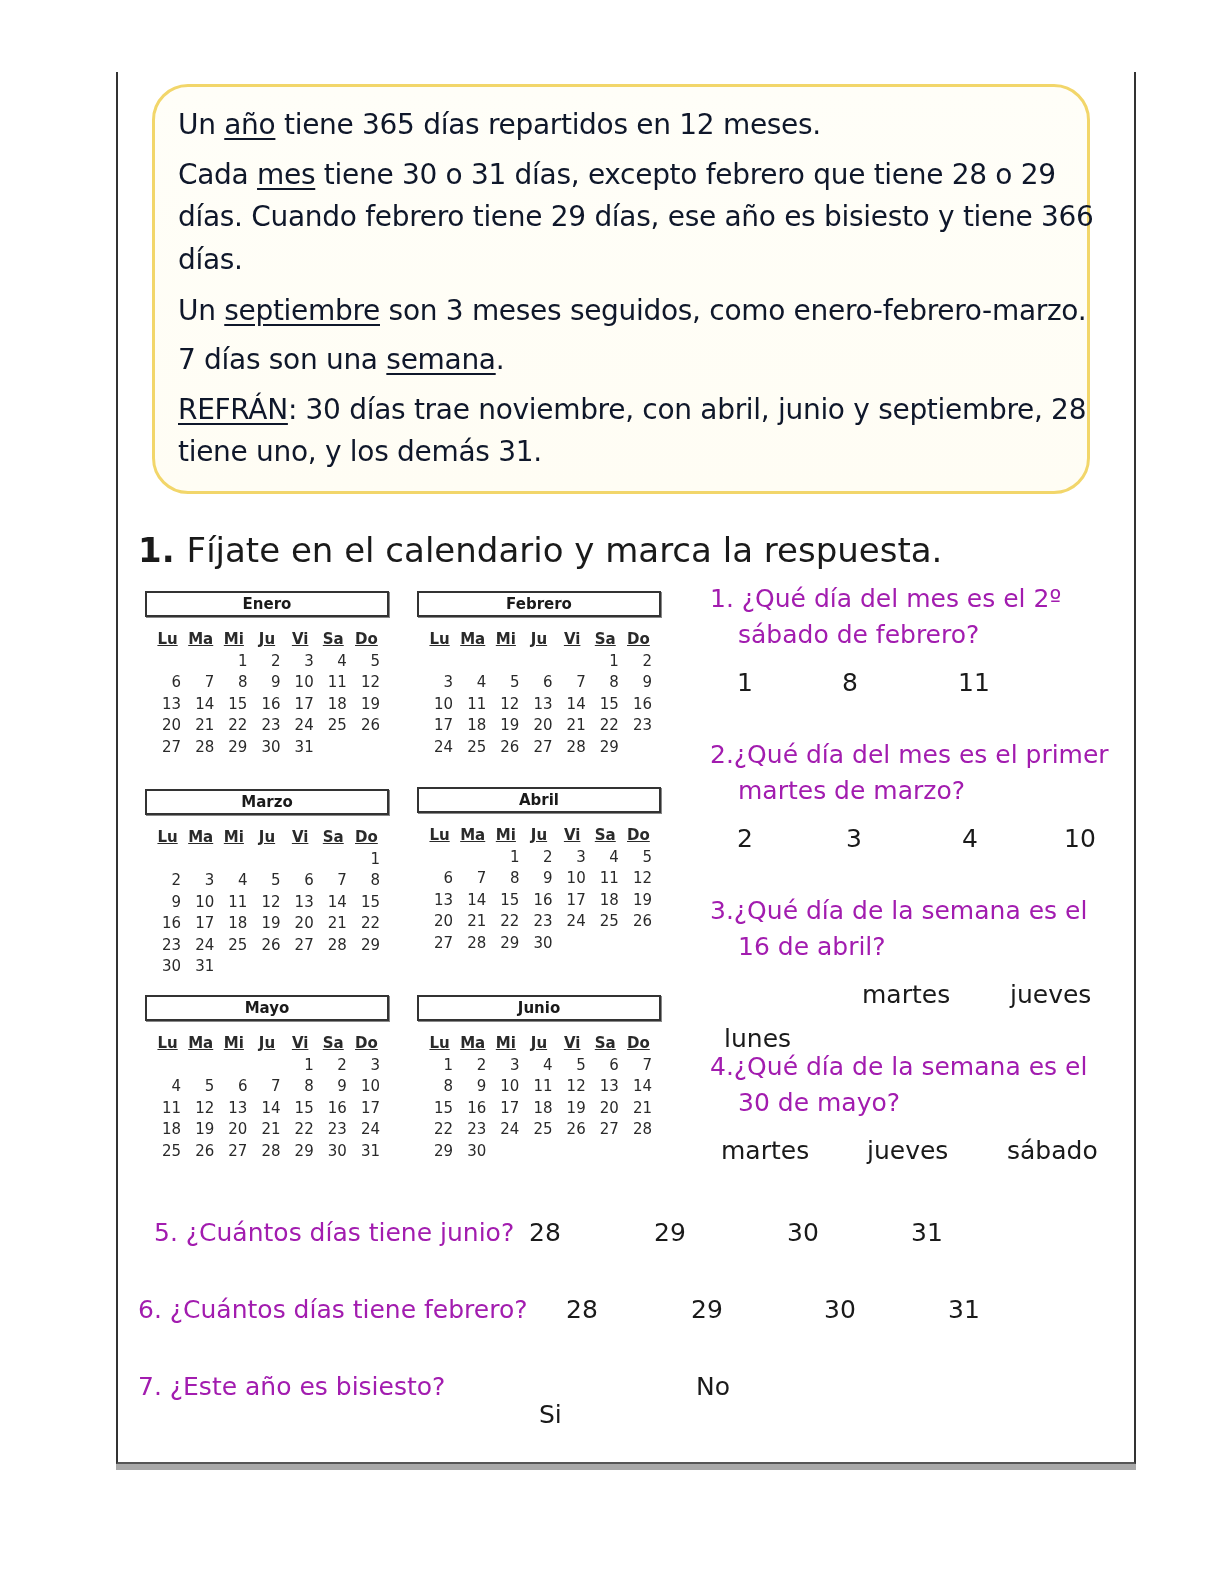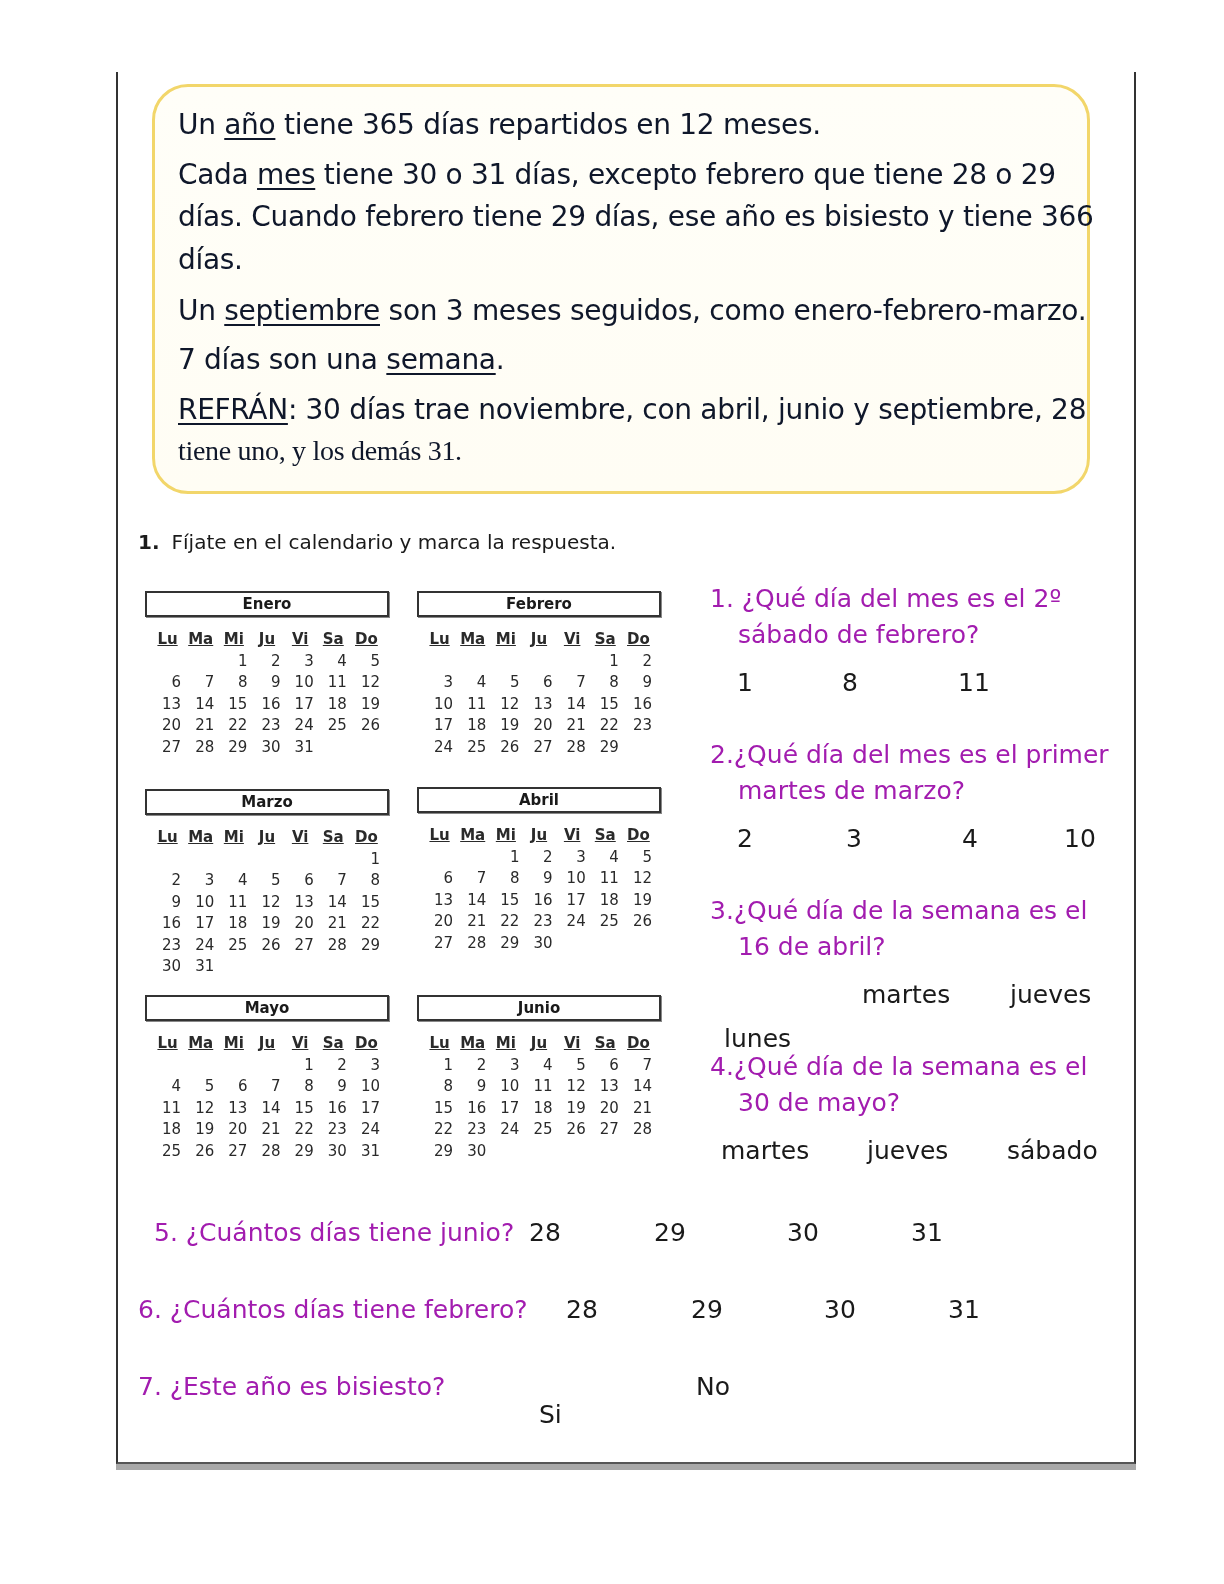--- a/index.html
+++ b/index.html
@@ -17,21 +17,21 @@
     position: absolute; left: 152px; top: 84px; width: 938px; height: 410px;
     border: 3px solid #f2d66a; border-radius: 36px; box-sizing: border-box;
     background: linear-gradient(#fffef8, #fffdf4);
   }
   .info-line {
     position: absolute; left: 178px; font-size: 28px; letter-spacing: -0.3px;
     font-family: "DejaVu Sans", sans-serif; color: #0f172a; white-space: nowrap;
   }
   .info-line u { text-decoration: underline; text-underline-offset: 4px; }
   .heading {
-    position: absolute; left: 138px; top: 530px; font-size: 20px; white-space: nowrap;
+    position: absolute; left: 138px; top: 530px; font-size: 34px; white-space: nowrap;
   }
   .heading .num { font-weight: bold; margin-right: 12px; }
 
   .cal { position: absolute; width: 244px; }
   .cal-title {
     border: 2px solid #333; box-shadow: 1px 1px 0 #888; height: 22px; line-height: 22px;
     text-align: center; font-weight: bold; font-size: 15px; font-family: "DejaVu Sans", sans-serif;
   }
   .cal-grid { margin-top: 12px; margin-left: 6px; width: 232px; }
   .cal-row { display: flex; height: 21.5px; }
@@ -51,21 +51,21 @@
 
 <div class="infobox"></div>
 <div id="info-lines">
     <div class="info-line" style="top: 108px;"><span>Un </span><u>año</u><span> tiene 365 días repartidos en 12 meses.</span></div>
     <div class="info-line" style="top: 158px;"><span>Cada </span><u>mes</u><span> tiene 30 o 31 días, excepto febrero que tiene 28 o 29</span></div>
     <div class="info-line" style="top: 200px;"><span>días. Cuando febrero tiene 29 días, ese año es bisiesto y tiene 366</span></div>
     <div class="info-line" style="top: 243px;"><span>días.</span></div>
     <div class="info-line" style="top: 294px;"><span>Un </span><u>septiembre</u><span> son 3 meses seguidos, como enero-febrero-marzo.</span></div>
     <div class="info-line" style="top: 343px;"><span>7 días son una </span><u>semana</u><span>.</span></div>
     <div class="info-line" style="top: 393px;"><u>REFRÁN</u><span>: 30 días trae noviembre, con abril, junio y septiembre, 28</span></div>
-    <div class="info-line" style="top: 435px; font-family: Liberation Serif, serif;"><span>tiene uno, y los demás 31.</span></div>
+    <div class="info-line" style="top: 435px;"><span>tiene uno, y los demás 31.</span></div>
   </div>
 
 <div class="heading">
   <span class="num">1.</span><span>Fíjate en el calendario y marca la respuesta.</span>
 </div>
 
 <div id="calendars">
     <div class="cal" style="left: 145px; top: 591px;">
       <div class="cal-title">Enero</div>
       <div class="cal-grid">

